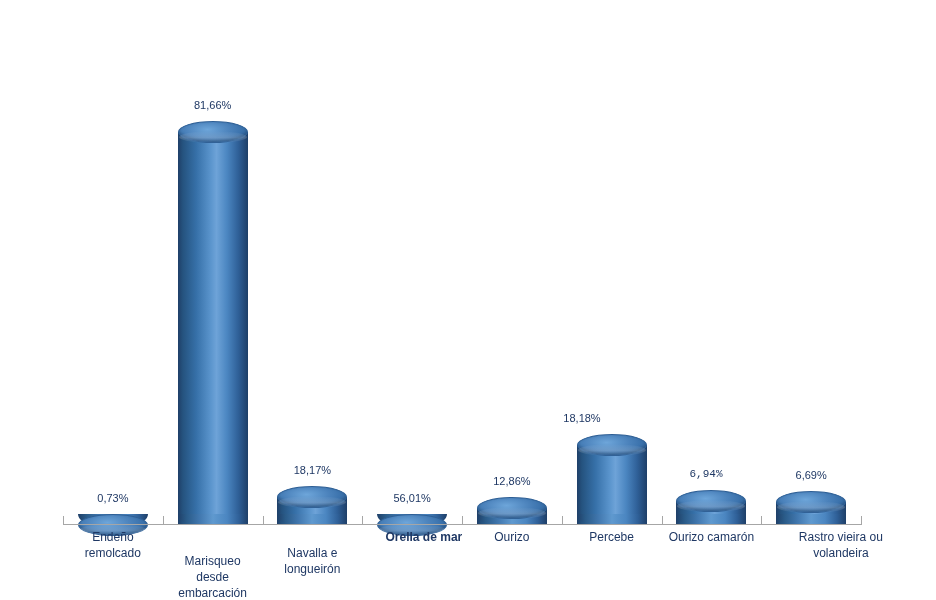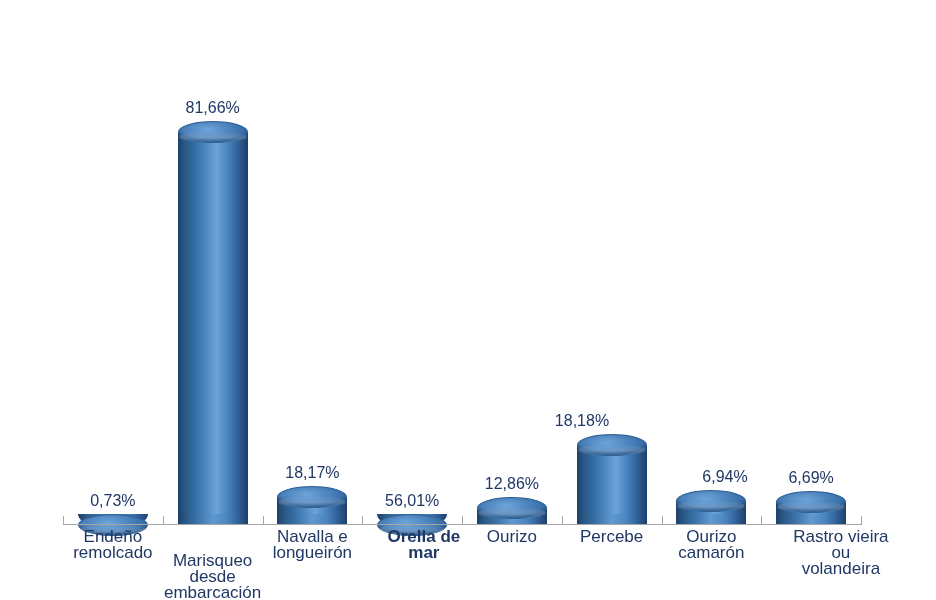--- a/index.html
+++ b/index.html
@@ -115,32 +115,32 @@
         rgba(255,255,255,0.00) 0%,
         rgba(255,255,255,0.18) 55%,
         rgba(255,255,255,0.00) 100%);
     pointer-events: none;
   }
 
   
   .value-label {
     position: absolute;
     text-align: center;
-    font-size: 16px;
+    font-size: 11px;
     color: #1f3864;
     font-family: "Liberation Sans", sans-serif;
     white-space: nowrap;
   }
 
   
   .cat-label {
     position: absolute;
     top: 529px;
     text-align: center;
-    font-size: 17px;
+    font-size: 12px;
     line-height: 16px;
     color: #1f3864;
     font-family: "Liberation Sans", sans-serif;
   }
 </style>
 </head>
 <body>
 
 <div id="chart-root">
   <div id="plot-area">
@@ -187,21 +187,21 @@
           <div class="cyl-top"></div>
           <div class="cyl-rim"></div>
         </div>
         <div class="value-label" style="left: 522px; width: 120px; top: 412px;">18,18%</div>
         <div class="bar" style="left: 676px; top: 490px; width: 70px; height: 34px;">
           <div class="cyl-body" style="top: 11px;"></div>
           <div class="cyl-bottom"></div>
           <div class="cyl-top"></div>
           <div class="cyl-rim"></div>
         </div>
-        <div class="value-label" style="left: 665px; width: 120px; top: 468px;">6,94%</div>
+        <div class="value-label" style="left: 646px; width: 120px; top: 468px; font-family: Liberation Mono, monospace;">6,94%</div>
         <div class="bar" style="left: 776px; top: 491px; width: 70px; height: 33px;">
           <div class="cyl-body" style="top: 11px;"></div>
           <div class="cyl-bottom"></div>
           <div class="cyl-top"></div>
           <div class="cyl-rim"></div>
         </div>
         <div class="value-label" style="left: 751.125px; width: 120px; top: 469px;">6,69%</div>
       </div>
 
     <div class="axis-line"></div>
@@ -219,21 +219,21 @@
     <div id="catlabels-layer">
         <div class="cat-label" style="left: 63px; width: 99.75px;">
           <div>Endeño</div>
           <div>remolcado</div>
         </div>
         <div class="cat-label" style="left: 162.75px; width: 99.75px; margin-top: 24px;">
           <div>Marisqueo</div>
           <div>desde</div>
           <div>embarcación</div>
         </div>
-        <div class="cat-label" style="left: 262.5px; width: 99.75px;">
+        <div class="cat-label" style="left: 262.5px; width: 99.75px; margin-top: 16px;">
           <div>Navalla e</div>
           <div>longueirón</div>
         </div>
         <div class="cat-label" style="left: 374px; width: 99.75px; font-weight: bold;">
           <div>Orella de mar</div>
         </div>
         <div class="cat-label" style="left: 462px; width: 99.75px;">
           <div>Ourizo</div>
         </div>
         <div class="cat-label" style="left: 561.75px; width: 99.75px;">

